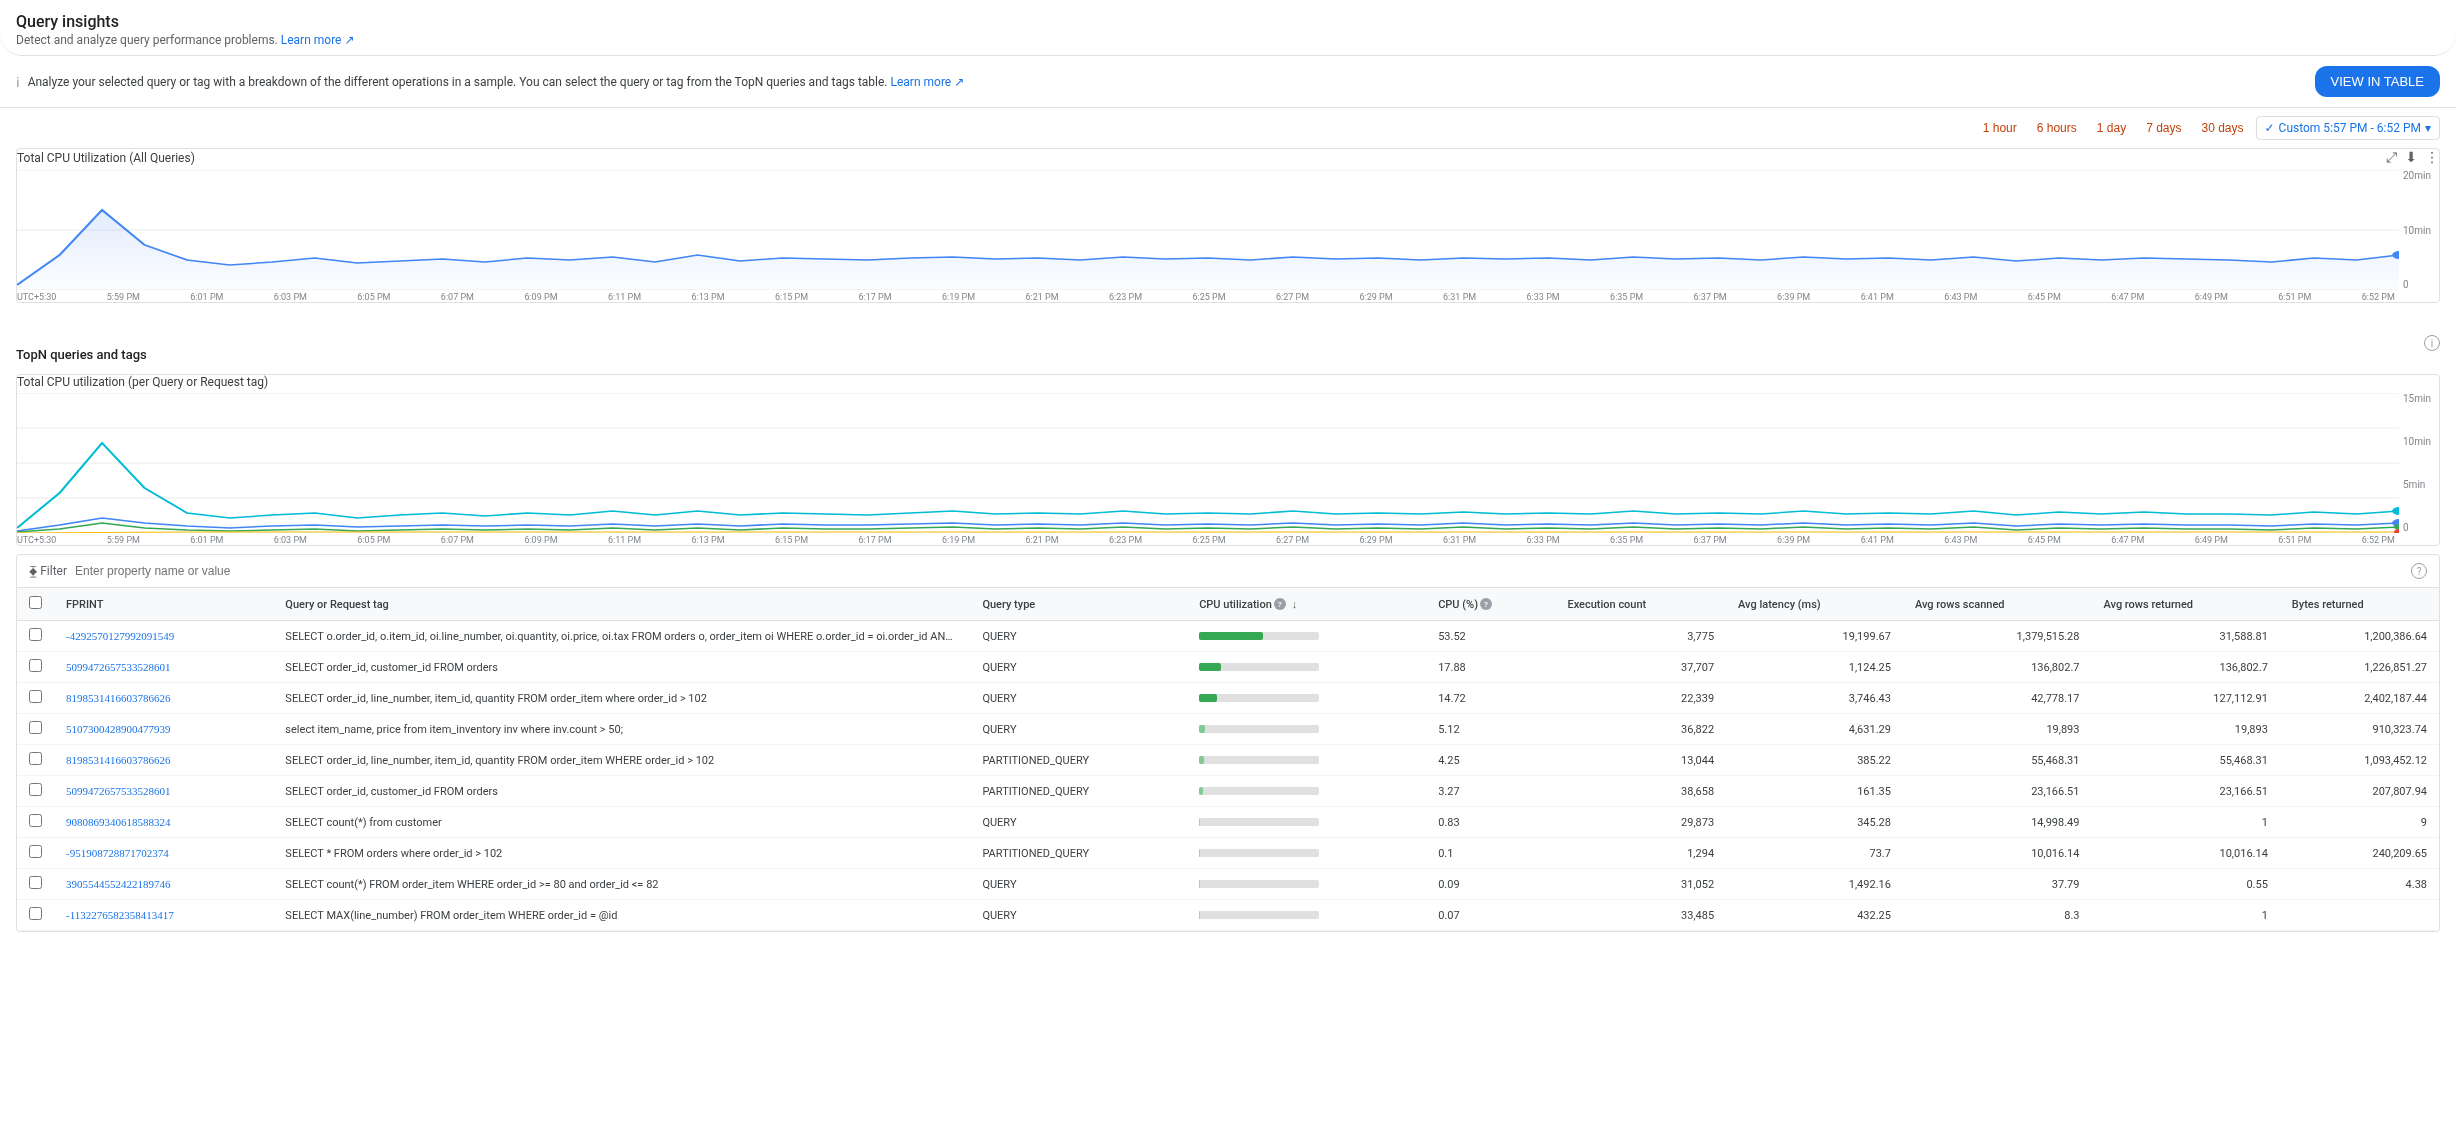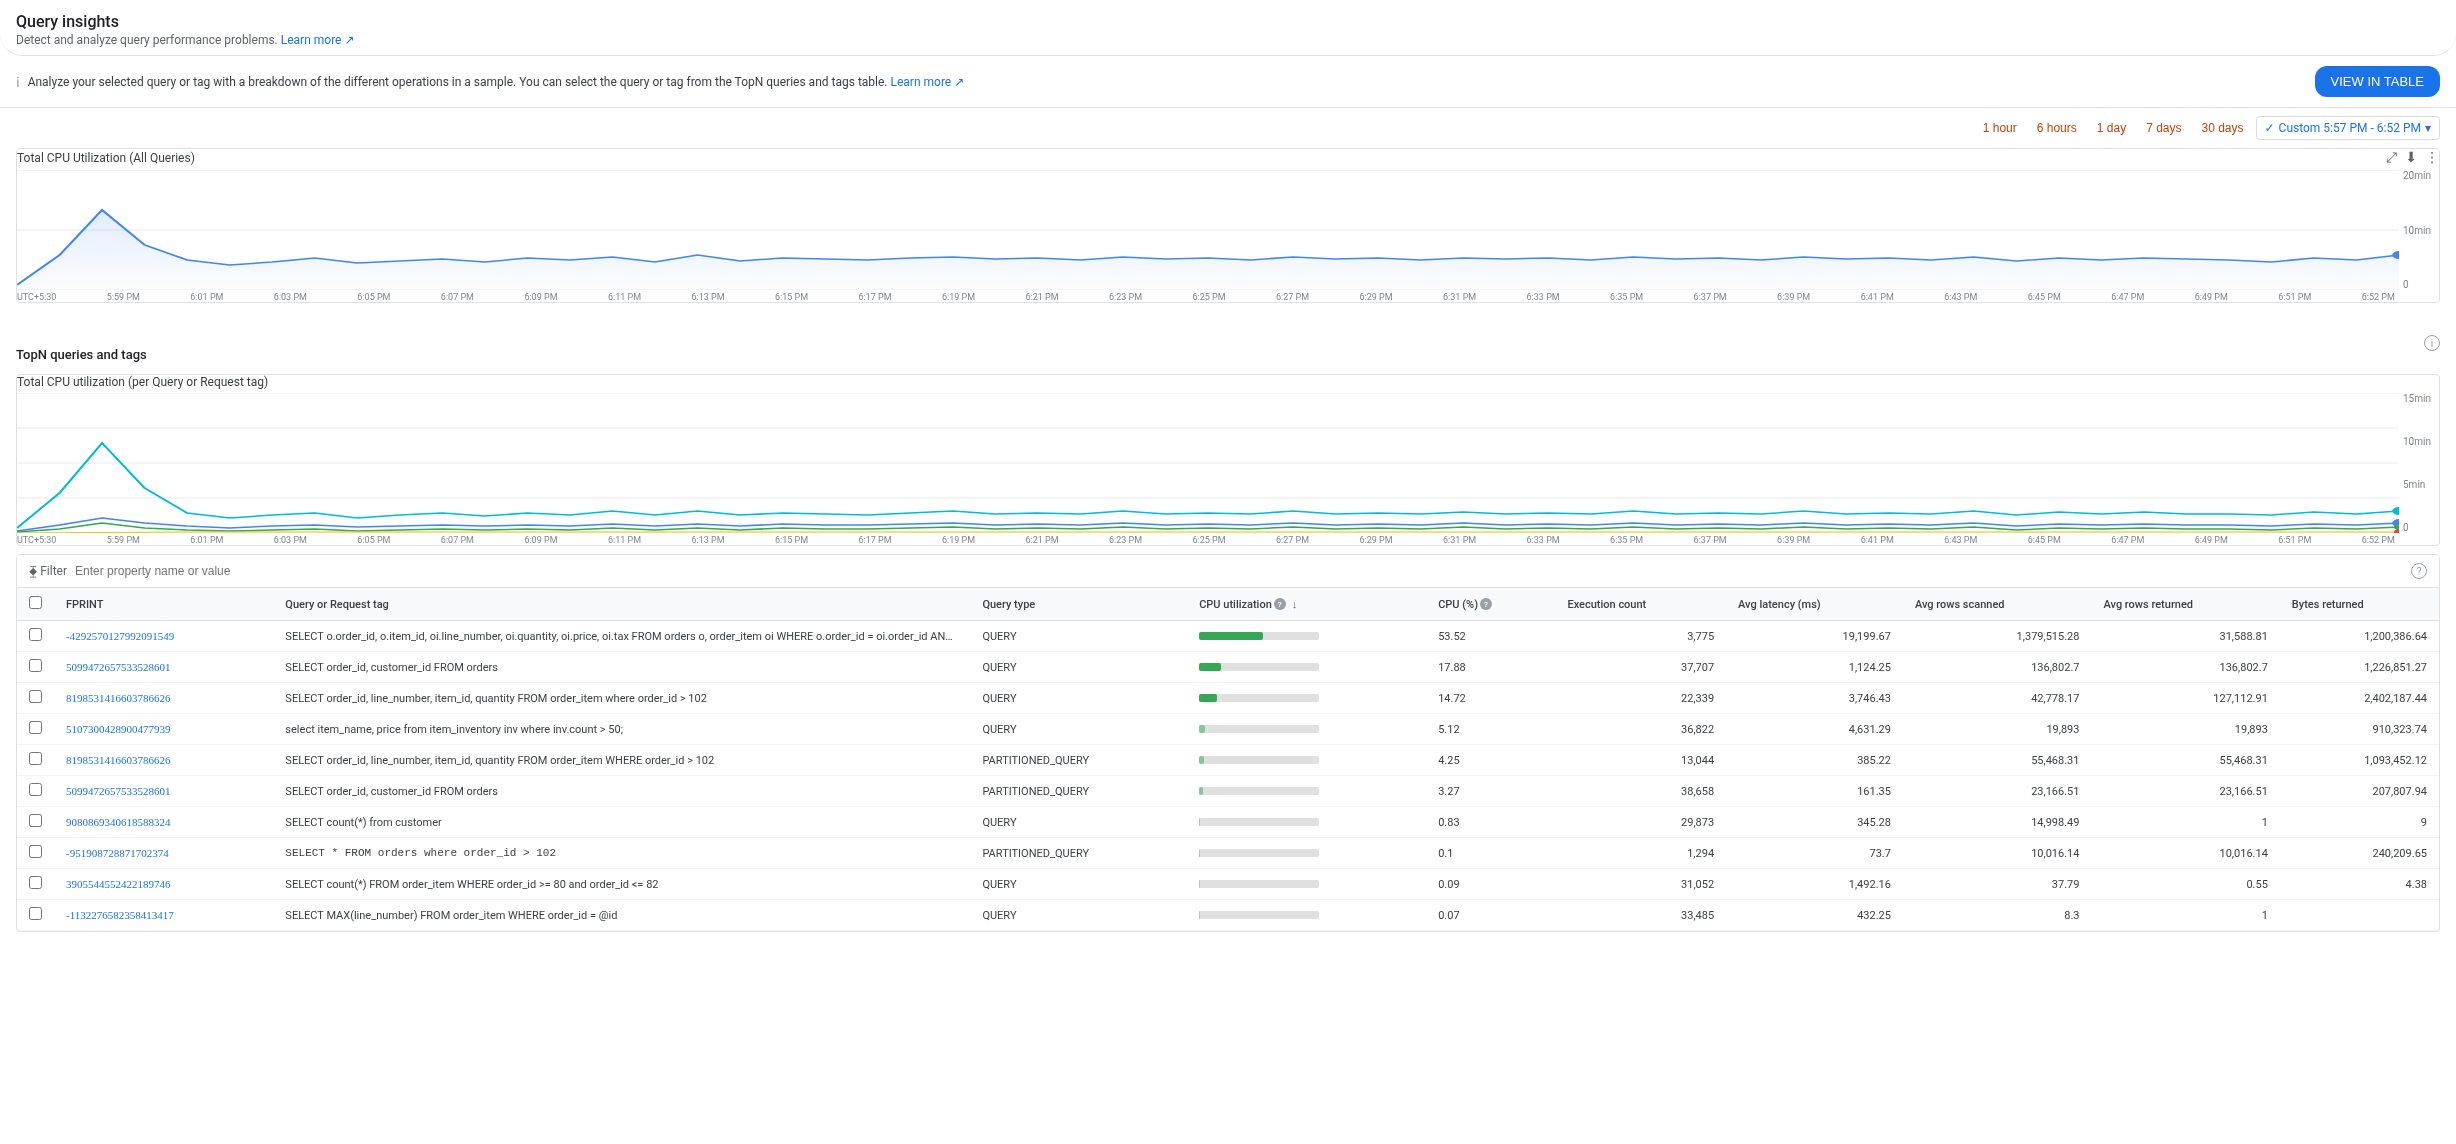--- a/index.html
+++ b/index.html
@@ -415,21 +415,21 @@
             <td><span class="cpu-pct">0.83</span></td>
             <td class="num-val"><span>29,873</span></td>
             <td class="num-val"><span>345.28</span></td>
             <td class="num-val"><span>14,998.49</span></td>
             <td class="num-val"><span>1</span></td>
             <td class="num-val"><span>9</span></td>
           </tr>
           <tr>
             <td><input type="checkbox" style=""></td>
             <td><a href="#" class="fprint-link">-951908728871702374</a></td>
-            <td style="max-width: 420px; overflow: hidden; text-overflow: ellipsis; white-space: nowrap; font-family: Liberation Mono, monospace;"><span class="query-text">SELECT * FROM orders where order_id &gt; 102</span></td>
+            <td style="max-width: 420px; overflow: hidden; text-overflow: ellipsis; white-space: nowrap;"><span class="query-text">SELECT * FROM orders where order_id &gt; 102</span></td>
             <td><span class="query-type">PARTITIONED_QUERY</span></td>
             <td style="min-width: 130px;">
               <div class="cpu-bar-container">
     <div class="cpu-bar-bg">
       <div class="cpu-bar-fill" style="width:0.1%;background:#bdc1c6;height:100%;border-radius:2px;"></div>
     </div>
   </div>
             </td>
             <td><span class="cpu-pct">0.1</span></td>
             <td class="num-val"><span>1,294</span></td>

